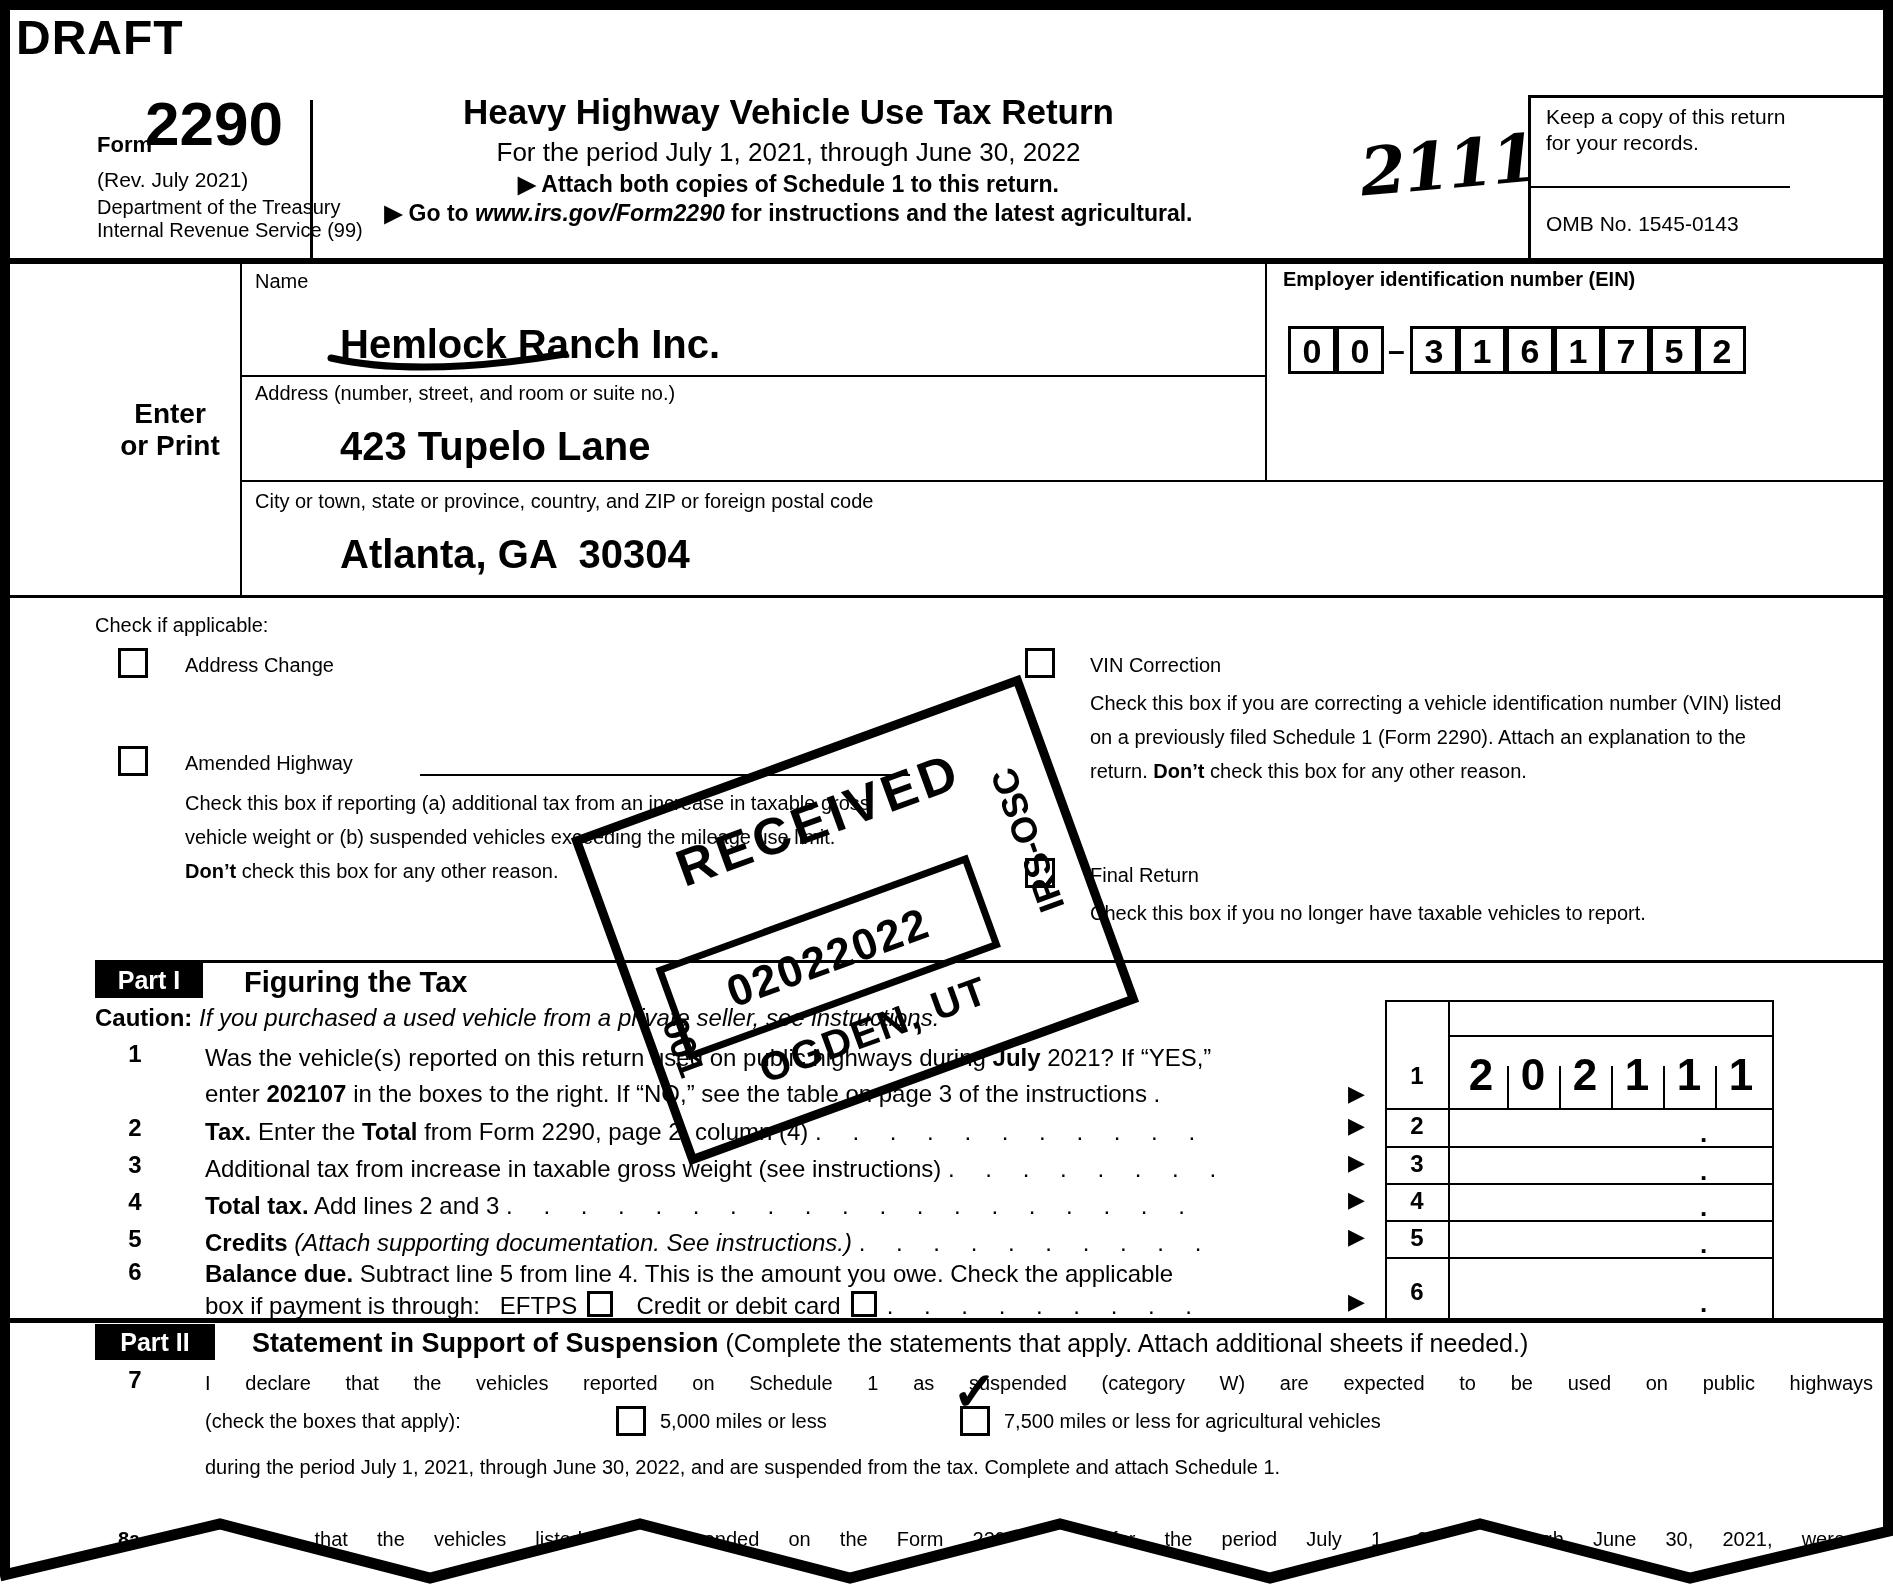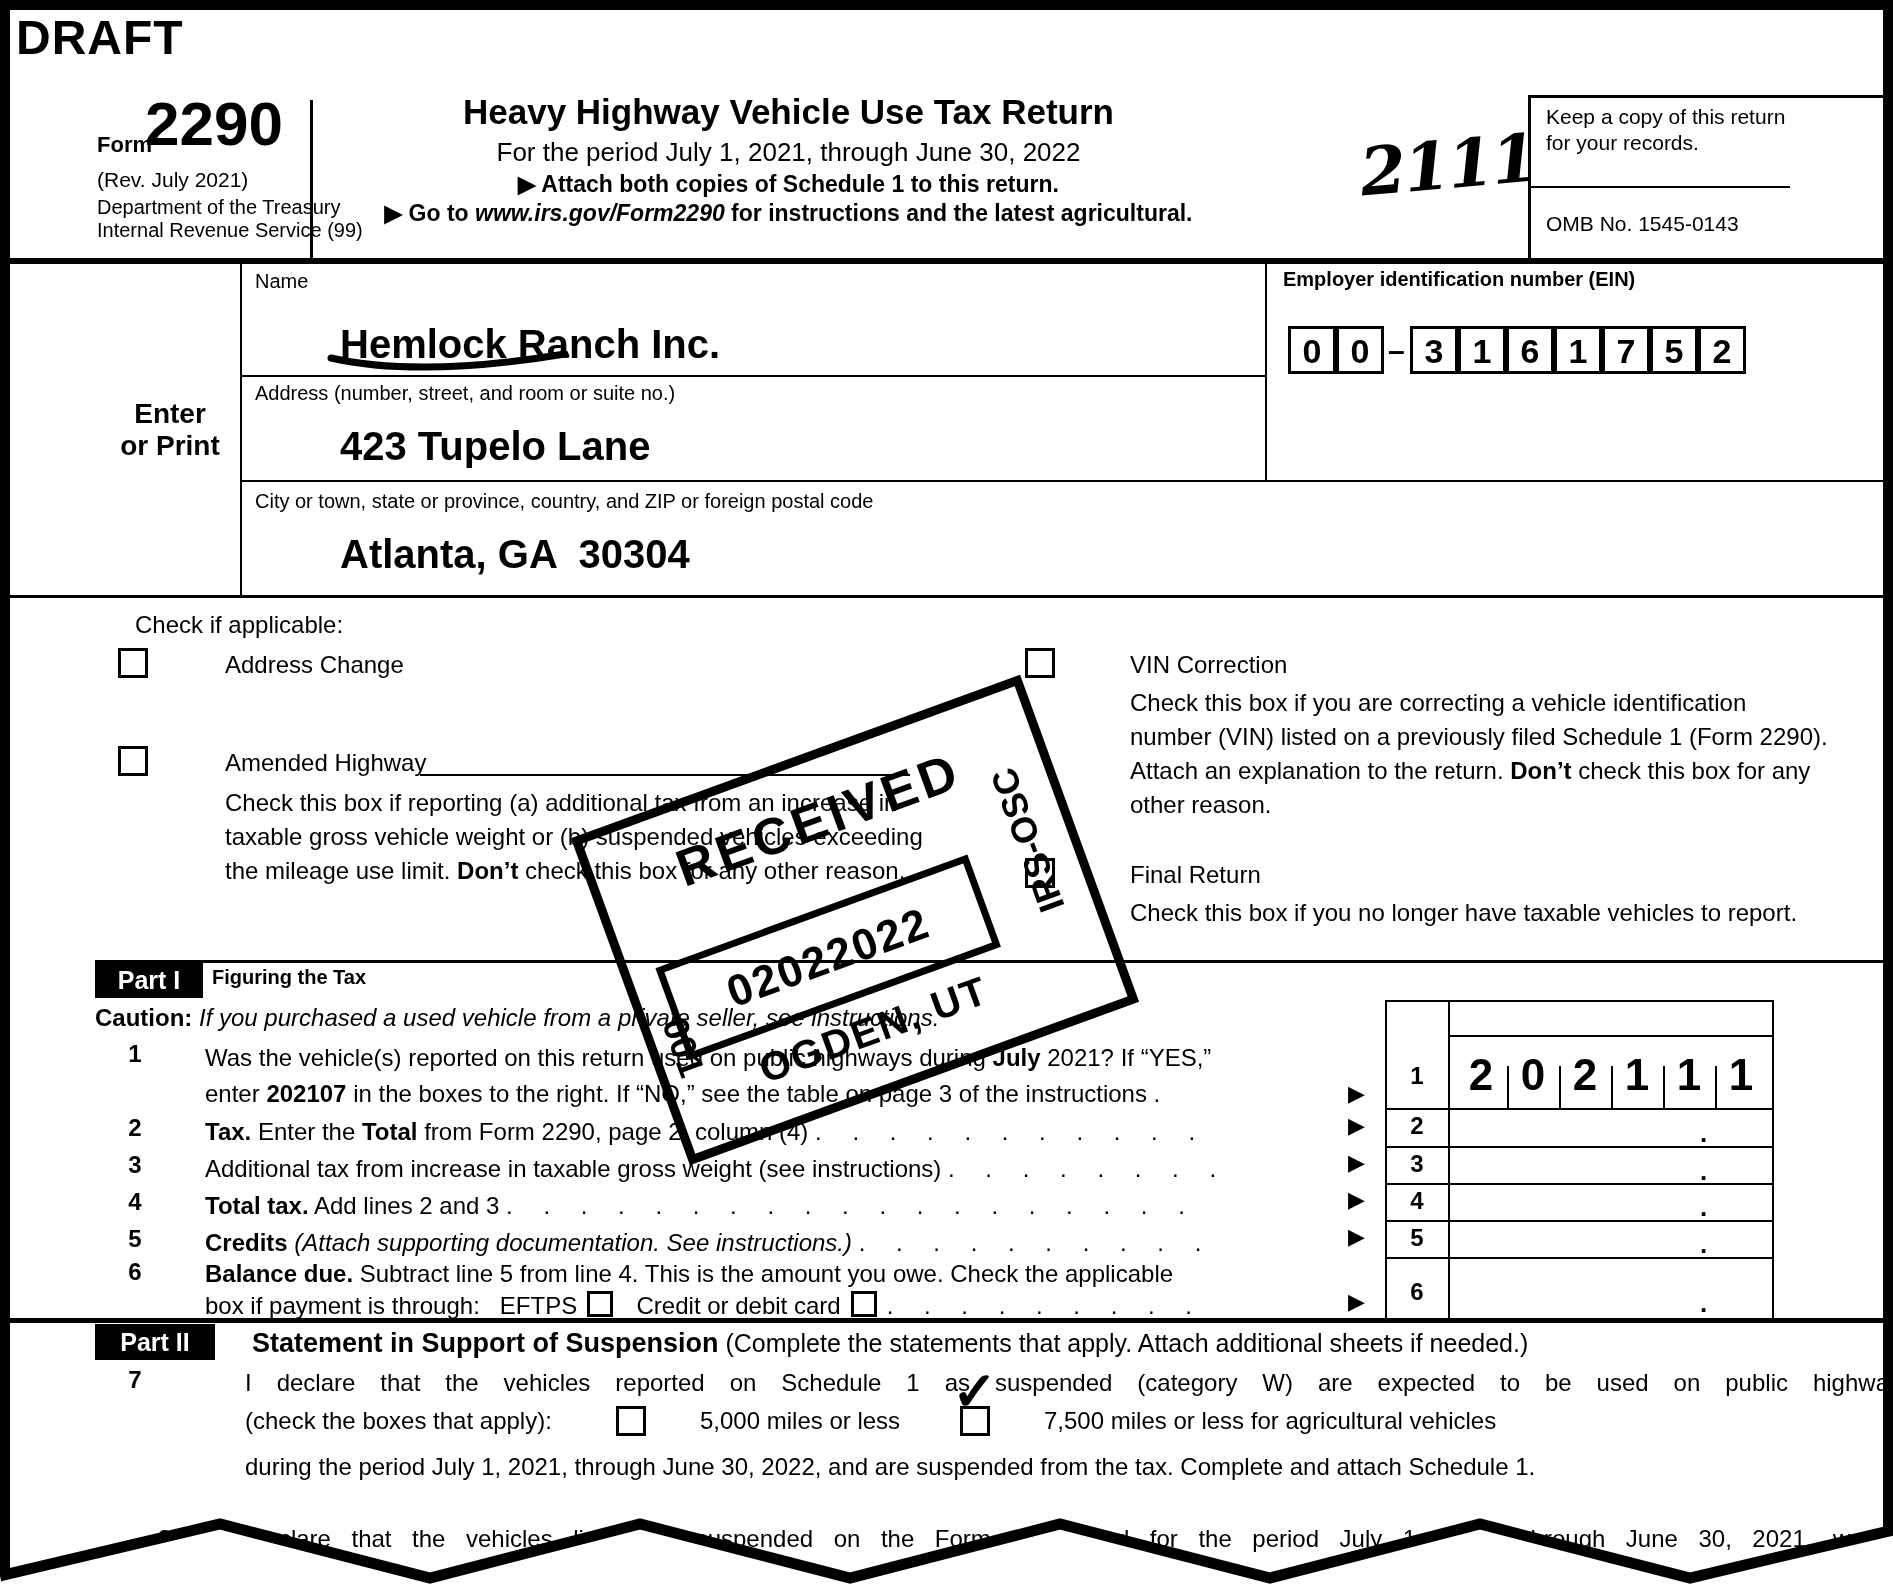--- a/index.html
+++ b/index.html
@@ -3,21 +3,21 @@
 <meta charset="utf-8">
 <style>
   html,body{margin:0;padding:0;background:#e8e8e8;}
   .page{position:relative;width:1893px;height:1584px;background:#fff;color:#000;
         font-family:"Liberation Sans",sans-serif;overflow:hidden;}
   .abs{position:absolute;}
   .hline,.vline{position:absolute;background:#000;}
   .lbl{font-size:20px;}
   .lblb{font-size:20px;font-weight:bold;}
   .val{font-size:40px;font-weight:bold;white-space:pre;}
-  .bt{font-size:24px;line-height:34px;margin-left:40px;}
+  .bt{font-size:20px;line-height:34px;}
   .b{font-weight:bold;}
   .i{font-style:italic;}
   .cb{position:absolute;width:24px;height:24px;border:3px solid #000;background:transparent;}
   .cbi{display:inline-block;width:20px;height:20px;border:3px solid #000;vertical-align:-3px;margin:0 10px;}
   .dots{word-spacing:24px;}
   .arrow{position:absolute;right:0;bottom:2px;font-size:22px;}
   .partbox{position:absolute;background:#000;color:#fff;font-weight:bold;font-size:25px;
            text-align:center;line-height:36px;}
   .rownum{position:absolute;width:34px;text-align:center;font-size:24px;font-weight:bold;}
   .tnum{position:absolute;left:1387px;width:60px;text-align:center;font-size:24px;font-weight:bold;}
@@ -136,21 +136,21 @@
   <div class="stamp">
     <div class="st-received">RECEIVED</div>
     <div class="st-datebox">02022022</div>
     <div class="st-loc">OGDEN, UT</div>
     <div class="st-office">IRS-OSC</div>
     <div class="st-num">001</div>
   </div>
 
   <div class="hline" style="left:95px;top:960px;width:1790px;height:3px;"></div>
   <div class="partbox" style="left:95px;top:962px;width:108px;height:36px;">Part I</div>
-  <div class="abs b" style="left:212px;top:966px;font-size:20px;">Figuring the Tax</div>
+  <div class="abs b" style="left:244px;top:966px;font-size:29px;">Figuring the Tax</div>
   <div class="abs" style="left:95px;top:1004px;font-size:24px;">
     <span class="b">Caution:</span><span class="i"> If you purchased a used vehicle from a private seller, see instructions.</span>
   </div>
 
   <div class="vline" style="left:1385px;top:1000px;width:2px;height:320px;"></div>
   <div class="vline" style="left:1448px;top:1000px;width:2px;height:320px;"></div>
   <div class="vline" style="left:1772px;top:1000px;width:2px;height:320px;"></div>
   <div class="hline" style="left:1385px;top:1000px;width:389px;height:2px;"></div>
   <div class="hline" style="left:1448px;top:1035px;width:326px;height:2px;"></div>
   <div class="hline" style="left:1385px;top:1108px;width:389px;height:2px;"></div>

